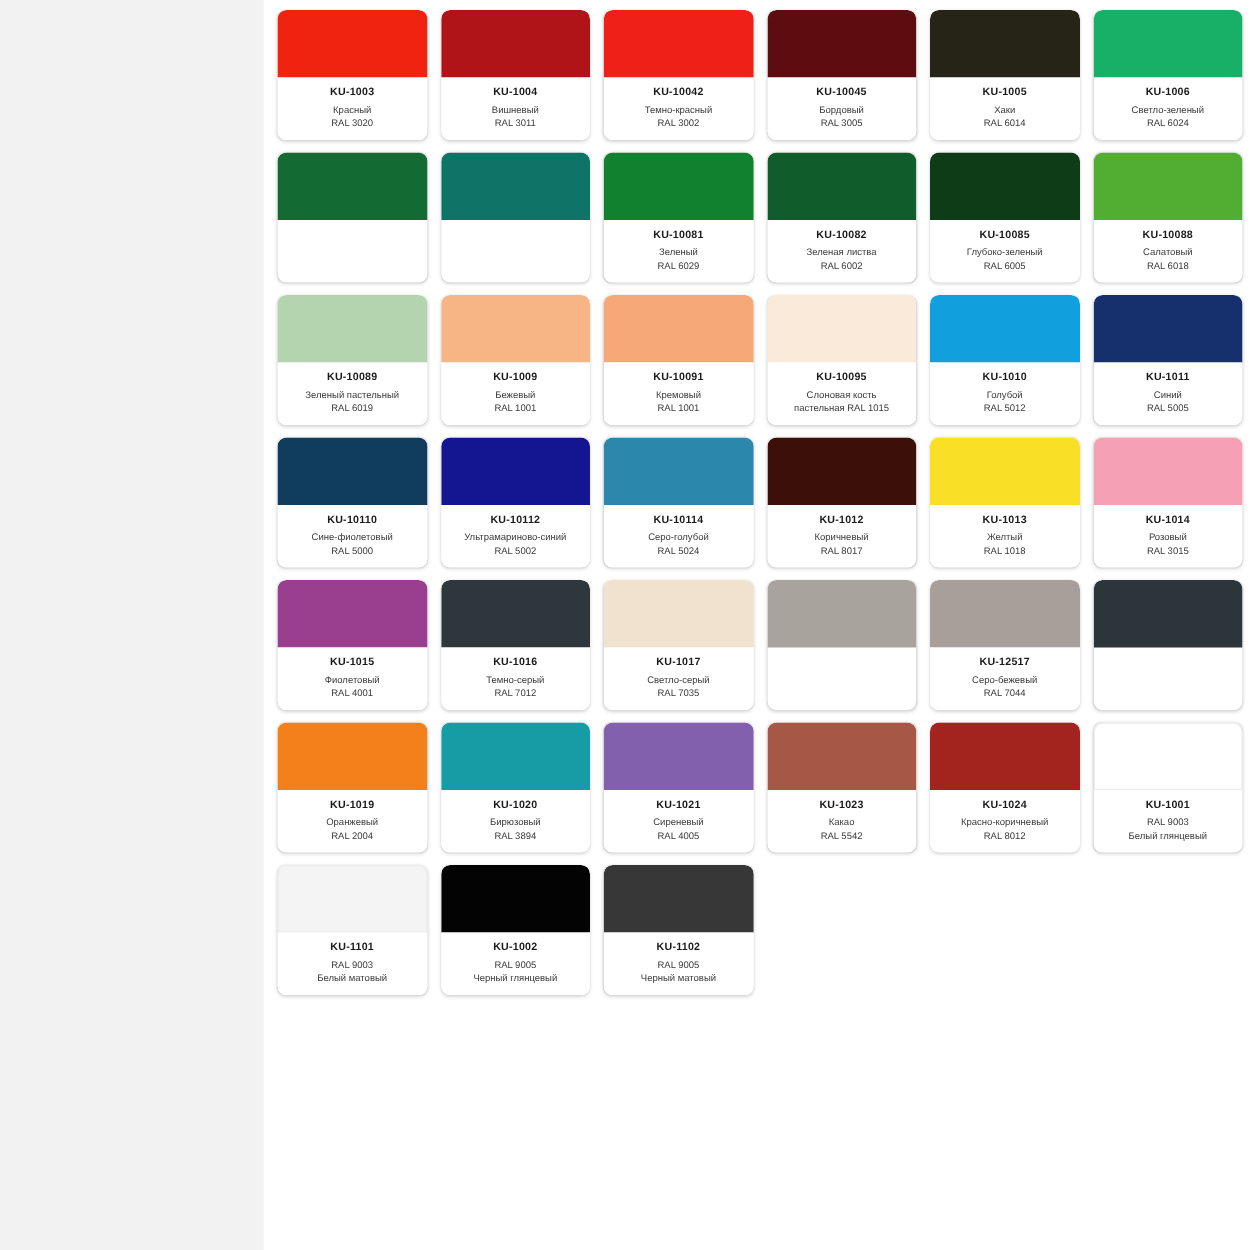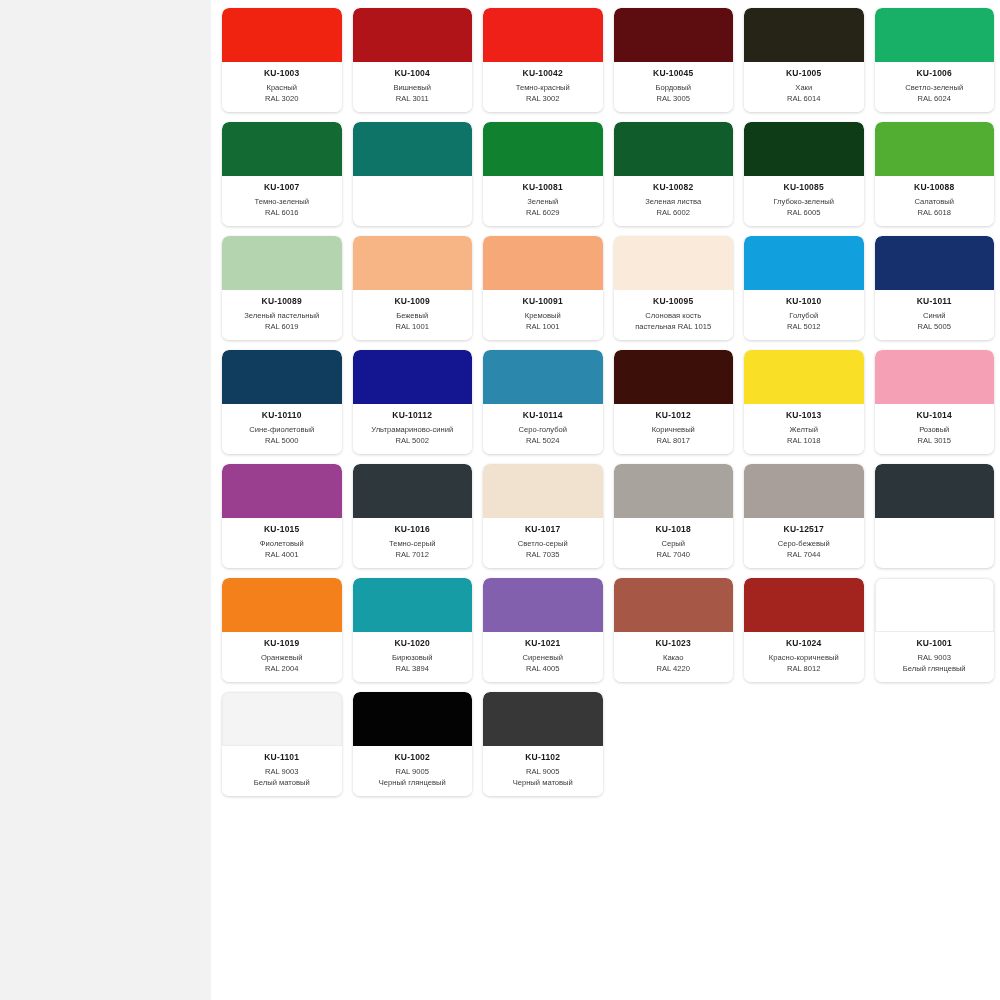--- a/index.html
+++ b/index.html
@@ -132,25 +132,20 @@
       <div class="swatch-card">
         <div class="swatch-color" style="background: rgb(24, 176, 102);"></div>
         <div class="swatch-info">
           <div class="swatch-code">KU-1006</div>
           <div class="swatch-line">Светло-зеленый</div>
           <div class="swatch-line2">RAL 6024</div>
         </div>
       </div>
       <div class="swatch-card">
         <div class="swatch-color" style="background: rgb(20, 106, 51);"></div>
-        <div class="swatch-info">
-          <div class="swatch-code">KU-1007</div>
-          <div class="swatch-line">Темно-зеленый</div>
-          <div class="swatch-line2">RAL 6016</div>
-        </div>
       </div>
       <div class="swatch-card">
         <div class="swatch-color" style="background: rgb(14, 116, 104);"></div>
       </div>
       <div class="swatch-card">
         <div class="swatch-color" style="background: rgb(16, 130, 47);"></div>
         <div class="swatch-info">
           <div class="swatch-code">KU-10081</div>
           <div class="swatch-line">Зеленый</div>
           <div class="swatch-line2">RAL 6029</div>
@@ -295,25 +290,20 @@
       <div class="swatch-card">
         <div class="swatch-color" style="background: rgb(240, 226, 207);"></div>
         <div class="swatch-info">
           <div class="swatch-code">KU-1017</div>
           <div class="swatch-line">Светло-серый</div>
           <div class="swatch-line2">RAL 7035</div>
         </div>
       </div>
       <div class="swatch-card">
         <div class="swatch-color" style="background: rgb(168, 164, 157);"></div>
-        <div class="swatch-info">
-          <div class="swatch-code">KU-1018</div>
-          <div class="swatch-line">Серый</div>
-          <div class="swatch-line2">RAL 7040</div>
-        </div>
       </div>
       <div class="swatch-card">
         <div class="swatch-color" style="background: rgb(168, 159, 154);"></div>
         <div class="swatch-info">
           <div class="swatch-code">KU-12517</div>
           <div class="swatch-line">Серо-бежевый</div>
           <div class="swatch-line2">RAL 7044</div>
         </div>
       </div>
       <div class="swatch-card">
@@ -341,21 +331,21 @@
           <div class="swatch-code">KU-1021</div>
           <div class="swatch-line">Сиреневый</div>
           <div class="swatch-line2">RAL 4005</div>
         </div>
       </div>
       <div class="swatch-card">
         <div class="swatch-color" style="background: rgb(166, 87, 69);"></div>
         <div class="swatch-info">
           <div class="swatch-code">KU-1023</div>
           <div class="swatch-line">Какао</div>
-          <div class="swatch-line2">RAL 4220</div>
+          <div class="swatch-line2">RAL 5542</div>
         </div>
       </div>
       <div class="swatch-card">
         <div class="swatch-color" style="background: rgb(163, 35, 31);"></div>
         <div class="swatch-info">
           <div class="swatch-code">KU-1024</div>
           <div class="swatch-line">Красно-коричневый</div>
           <div class="swatch-line2">RAL 8012</div>
         </div>
       </div>

